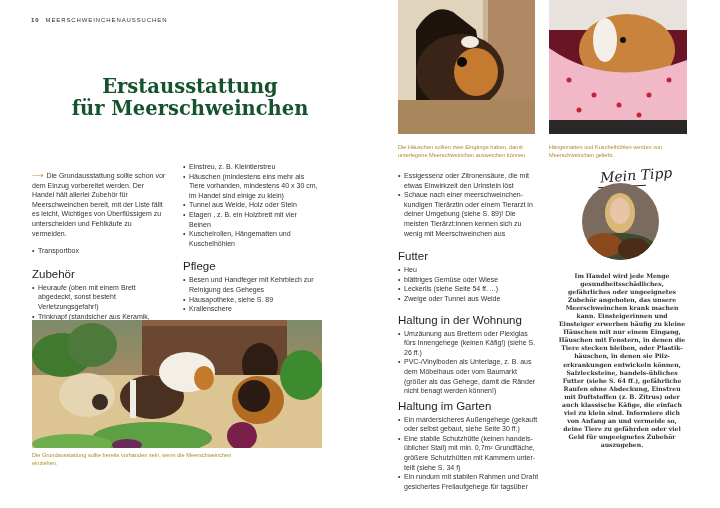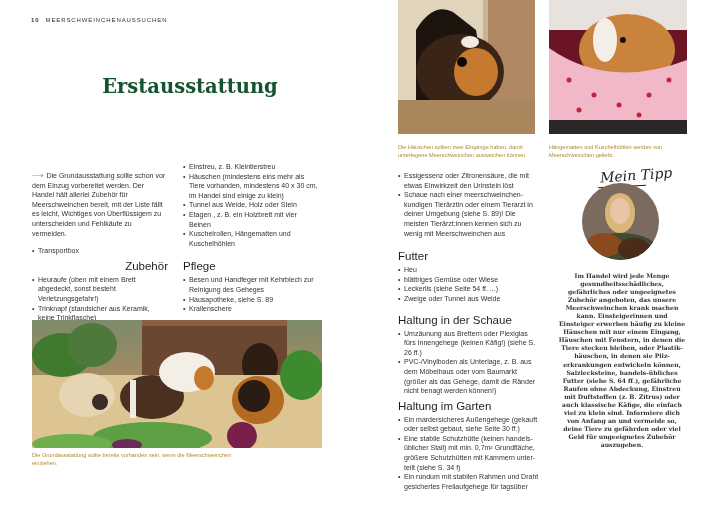--- a/index.html
+++ b/index.html
@@ -32,28 +32,29 @@
 </head>
 <body>
 
 <div class="running-head">
   <span class="pg">10</span>
   <span>MEERSCHWEINCHENAUSSUCHEN</span>
 </div>
 
 <div class="title">
   <div>Erstausstattung</div>
+  <div>für Meerschweinchen</div>
 </div>
 
 <div class="col" style="left:32px; top:171px; width:136px;">
   <p><span class="arrow">⟶</span><span>Die Grundausstattung sollte schon vor dem Einzug vorbereitet werden. Der Handel hält allerlei Zubehör für Meerschweinchen bereit, mit der Liste fällt es leicht, Wichtiges von Überflüssigem zu unterscheiden und Fehlkäufe zu vermeiden.</span></p>
   <ul style="margin-top:8px;">
     <li>Transportbox</li>
   </ul>
-  <h3 style="margin-top:4px;text-align:right;">Zubehör</h3>
+  <h3 style="margin-top:12px;">Zubehör</h3>
   <ul>
     <li>Heuraufe (oben mit einem Brett abgedeckt, sonst besteht Verletzungsgefahr!)</li>
     <li>Trinknapf (standsicher aus Keramik, keine Trinkflasche)</li>
   </ul>
 </div>
 
 <div class="col" style="left:183px; top:162px; width:135px;">
   <ul>
     <li>Einstreu, z. B. Kleintierstreu</li>
     <li>Häuschen (mindestens eins mehr als Tiere vorhanden, mindestens 40 x 30 cm, im Handel sind einige zu klein)</li>
@@ -74,21 +75,21 @@
     <li>Essigessenz oder Zitronensäure, die mit etwas Einwirkzeit den Urinstein löst</li>
     <li>Schaue nach einer meerschweinchen-kundigen Tierärztin oder einem Tierarzt in deiner Umgebung (siehe S. 89)! Die meisten Tierärzt:innen kennen sich zu wenig mit Meerschweinchen aus</li>
   </ul>
   <h3 style="margin-top:12px;">Futter</h3>
   <ul>
     <li>Heu</li>
     <li>blättriges Gemüse oder Wiese</li>
     <li>Leckerlis (siehe Seite 54 ff. ...)</li>
     <li>Zweige oder Tunnel aus Weide</li>
   </ul>
-  <h3 style="margin-top:10px;">Haltung in der Schaue</h3>
+  <h3 style="margin-top:10px;">Haltung in der Wohnung</h3>
   <ul>
     <li>Umzäunung aus Brettern oder Plexiglas fürs Innengehege (keinen Käfig!) (siehe S. 26 ff.)</li>
     <li>PVC-/Vinylboden als Unterlage, z. B. aus dem Möbelhaus oder vom Baumarkt (größer als das Gehege, damit die Ränder nicht benagt werden können!)</li>
   </ul>
   <h3 style="margin-top:4px;">Haltung im Garten</h3>
   <ul>
     <li>Ein mardersicheres Außengehege (gekauft oder selbst gebaut, siehe Seite 30 ff.)</li>
     <li>Eine stabile Schutzhütte (keinen handels-üblicher Stall) mit min. 0,7m² Grundfläche, größere Schutzhütten mit Kammern unter-teilt (siehe S. 34 f)</li>
     <li>Ein rundum mit stabilen Rahmen und Draht gesichertes Freilaufgehege für tagsüber</li>
   </ul>

